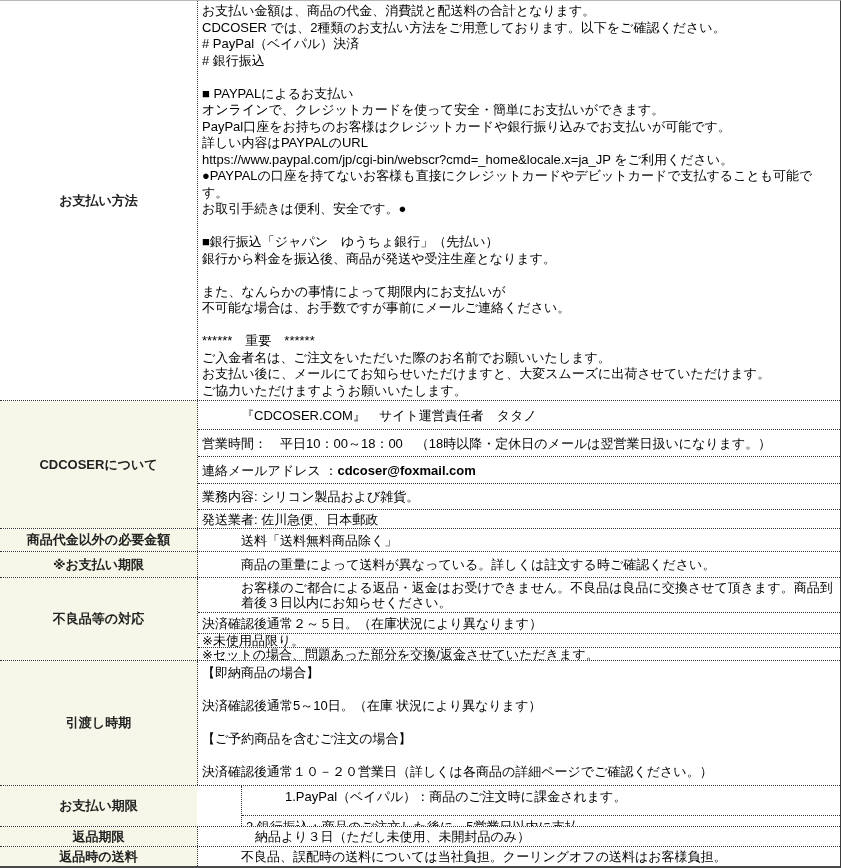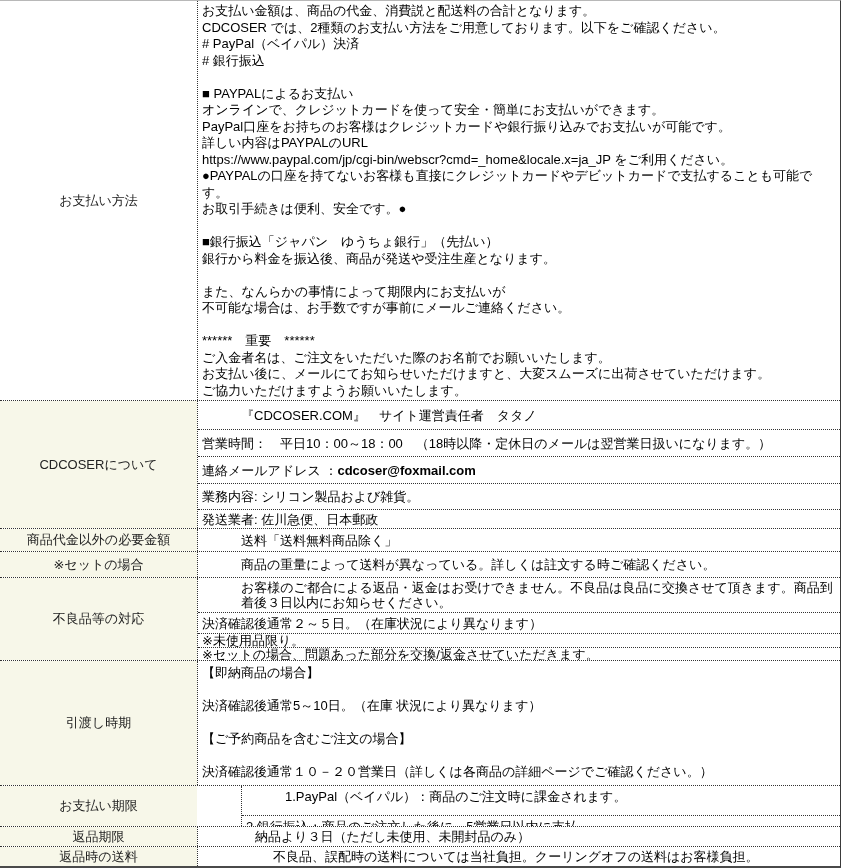--- a/index.html
+++ b/index.html
@@ -22,21 +22,21 @@
     display:flex;
     border-top:1px dotted #333;
     box-sizing:border-box;
     overflow:hidden;
   }
   .row:first-child{border-top:none;}
   .hdr{
     flex:0 0 197px;width:197px;
     box-sizing:border-box;
     background:#f7f7e9;
-    font-weight:normal;
+    font-weight:bold;
     display:flex;align-items:center;justify-content:center;
     text-align:center;
     color:#222;
     padding:0 4px;
   }
   .hdr.white{background:#ffffff;}
   .content{
     flex:1 1 auto;
     border-left:1px dotted #333;
     box-sizing:border-box;
@@ -111,21 +111,21 @@
   </div>
 
   <div class="row" style="flex:0 0 23px;">
     <div class="hdr">商品代金以外の必要金額</div>
     <div class="content">
       <div class="cell" style="flex:1;text-align:center;">送料「送料無料商品除く」</div>
     </div>
   </div>
 
   <div class="row" style="flex:0 0 26px;">
-    <div class="hdr">※セットの場合</div>
+    <div class="hdr">※お支払い期限</div>
     <div class="content">
       <div class="cell" style="flex:1;">商品の重量によって送料が異なっている。詳しくは註文する時ご確認ください。</div>
     </div>
   </div>
 
   <div class="row" style="flex:0 0 83px;">
     <div class="hdr">不良品等の対応</div>
     <div class="content">
       <div class="cell" style="flex:0 0 34px;">お客様のご都合による返品・返金はお受けできません。不良品は良品に交換させて頂きます。商品到着後３日以内にお知らせください。</div>
       <div class="cell" style="flex:0 0 21px;">決済確認後通常２～５日。（在庫状況により異なります）</div>
@@ -158,17 +158,17 @@
   <div class="row" style="flex:0 0 20px;">
     <div class="hdr">返品期限</div>
     <div class="content">
       <div class="cell" style="flex:1;margin-left:14px;">納品より３日（ただし未使用、未開封品のみ）</div>
     </div>
   </div>
 
   <div class="row" style="flex:0 0 20px;">
     <div class="hdr">返品時の送料</div>
     <div class="content">
-      <div class="cell" style="flex:1;margin-left:32px;">不良品、誤配時の送料については当社負担。クーリングオフの送料はお客様負担。</div>
+      <div class="cell" style="flex:1;">不良品、誤配時の送料については当社負担。クーリングオフの送料はお客様負担。</div>
     </div>
   </div>
 
 </div>
 
 </body></html>

